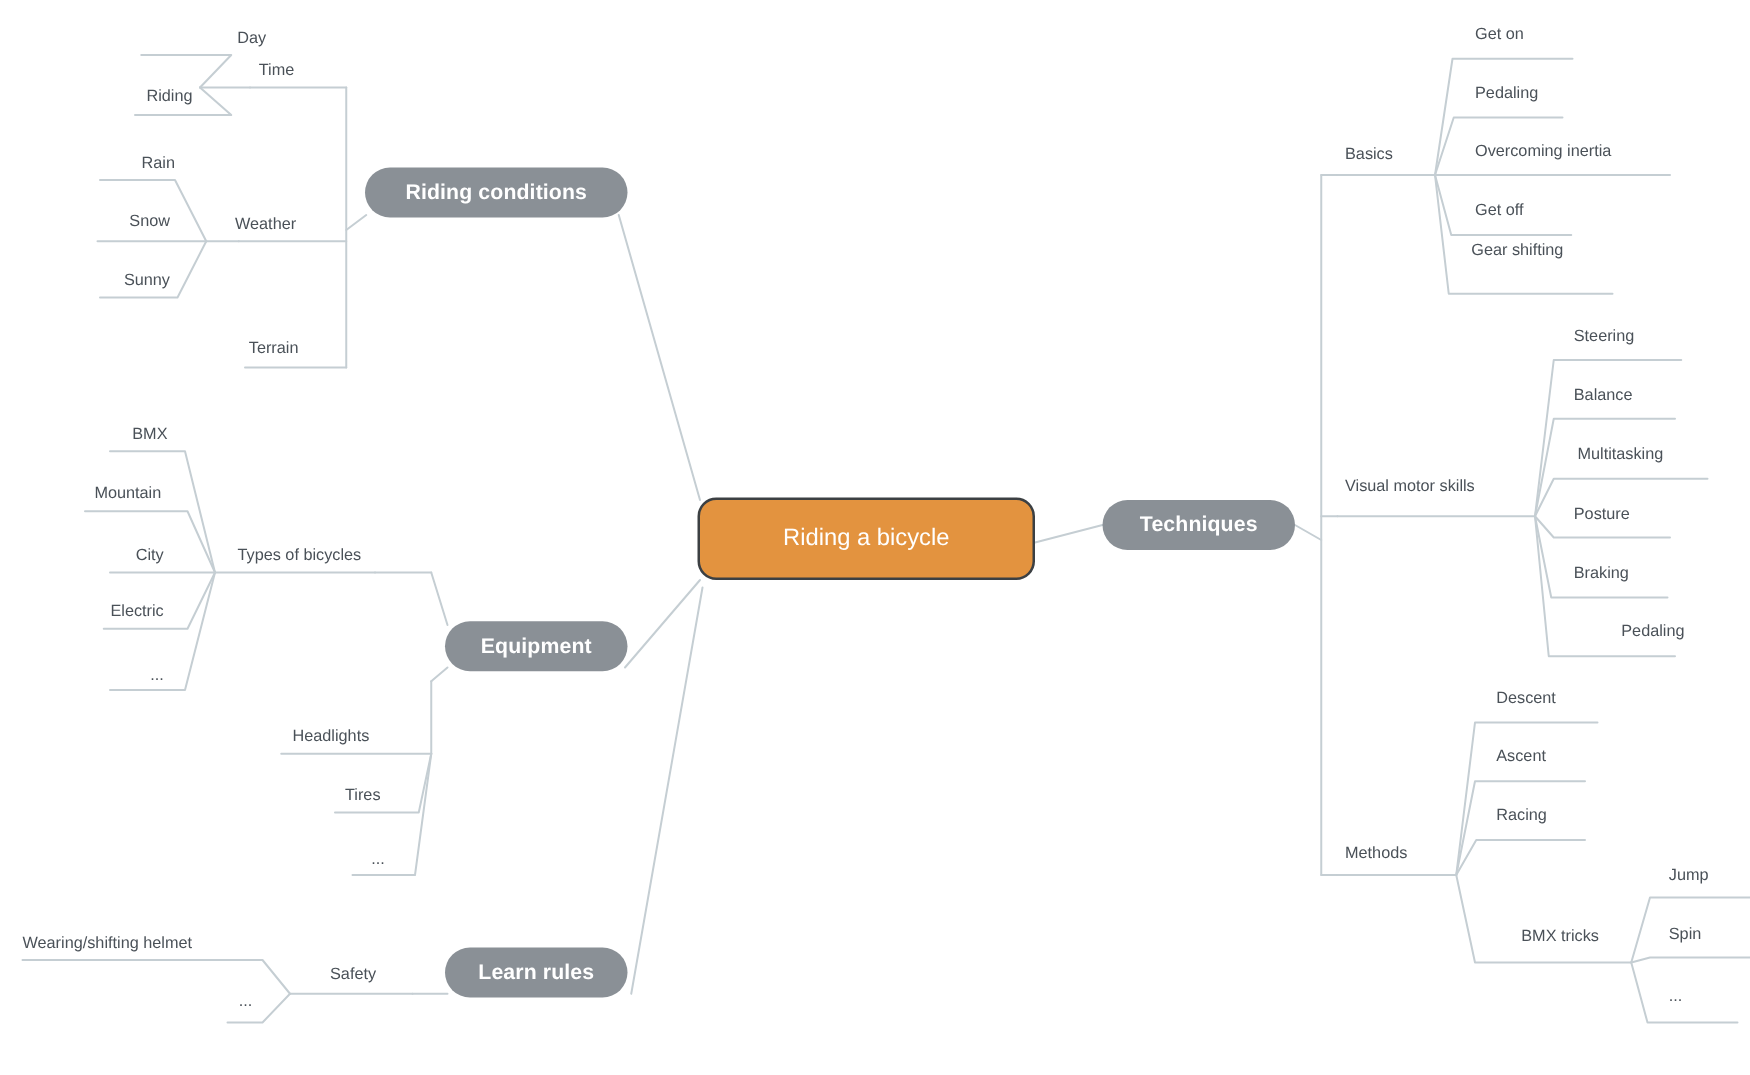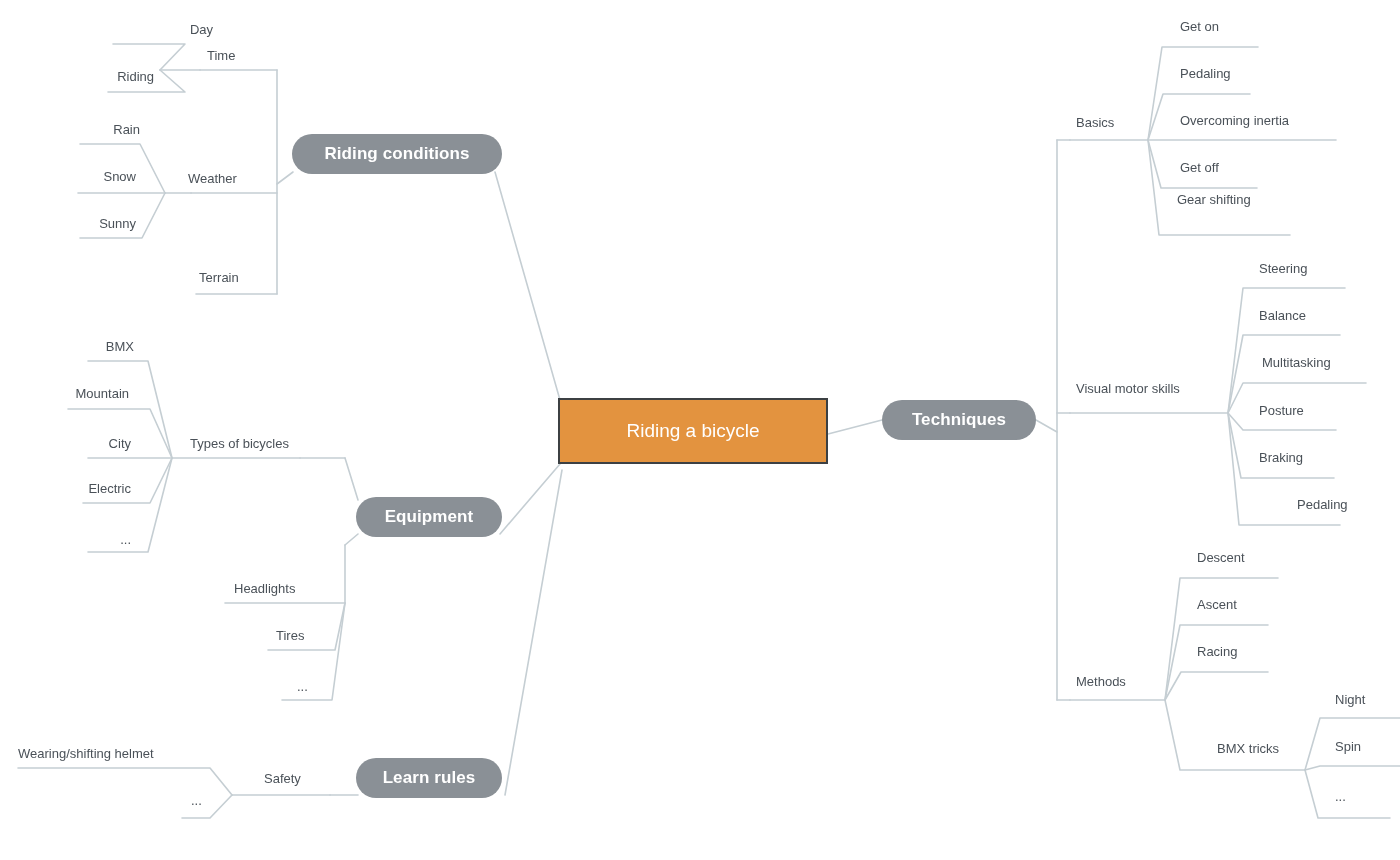--- a/index.html
+++ b/index.html
@@ -48,21 +48,21 @@
     box-sizing: border-box;
     font-family: "Liberation Sans", sans-serif;
   }
   #root-node {
     position: absolute;
     display: flex;
     align-items: center;
     justify-content: center;
     background: #e3933f;
     border: 2px solid #3c4043;
-    border-radius: 0;
+    border-radius: 15px;
     color: #ffffff;
     font-size: 19px;
     white-space: nowrap;
     box-sizing: border-box;
     font-family: "Liberation Sans", sans-serif;
   }
 </style>
 </head>
 <body>
 
@@ -289,21 +289,21 @@
   <div class="leaf l" style="left:1197px; top:598px;">
     <span>Ascent</span>
   </div>
   <div class="leaf l" style="left:1197px; top:645px;">
     <span>Racing</span>
   </div>
   <div class="leaf l" style="left:1197px; top:742px;margin-left:20px;">
     <span>BMX tricks</span>
   </div>
   <div class="leaf l" style="left:1335px; top:693px;">
-    <span>Night</span>
+    <span>Jump</span>
   </div>
   <div class="leaf l" style="left:1335px; top:740px;">
     <span>Spin</span>
   </div>
   <div class="leaf l" style="left:1335px; top:790px;">
     <span>...</span>
   </div>
 
 </div>
 

